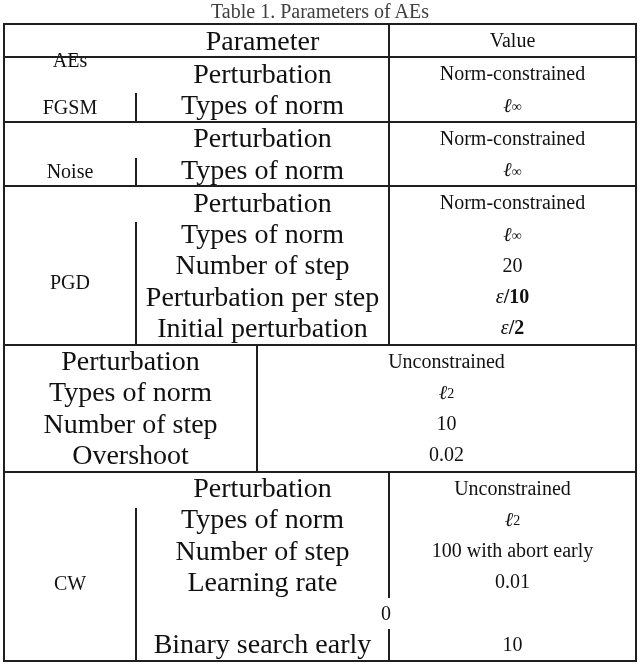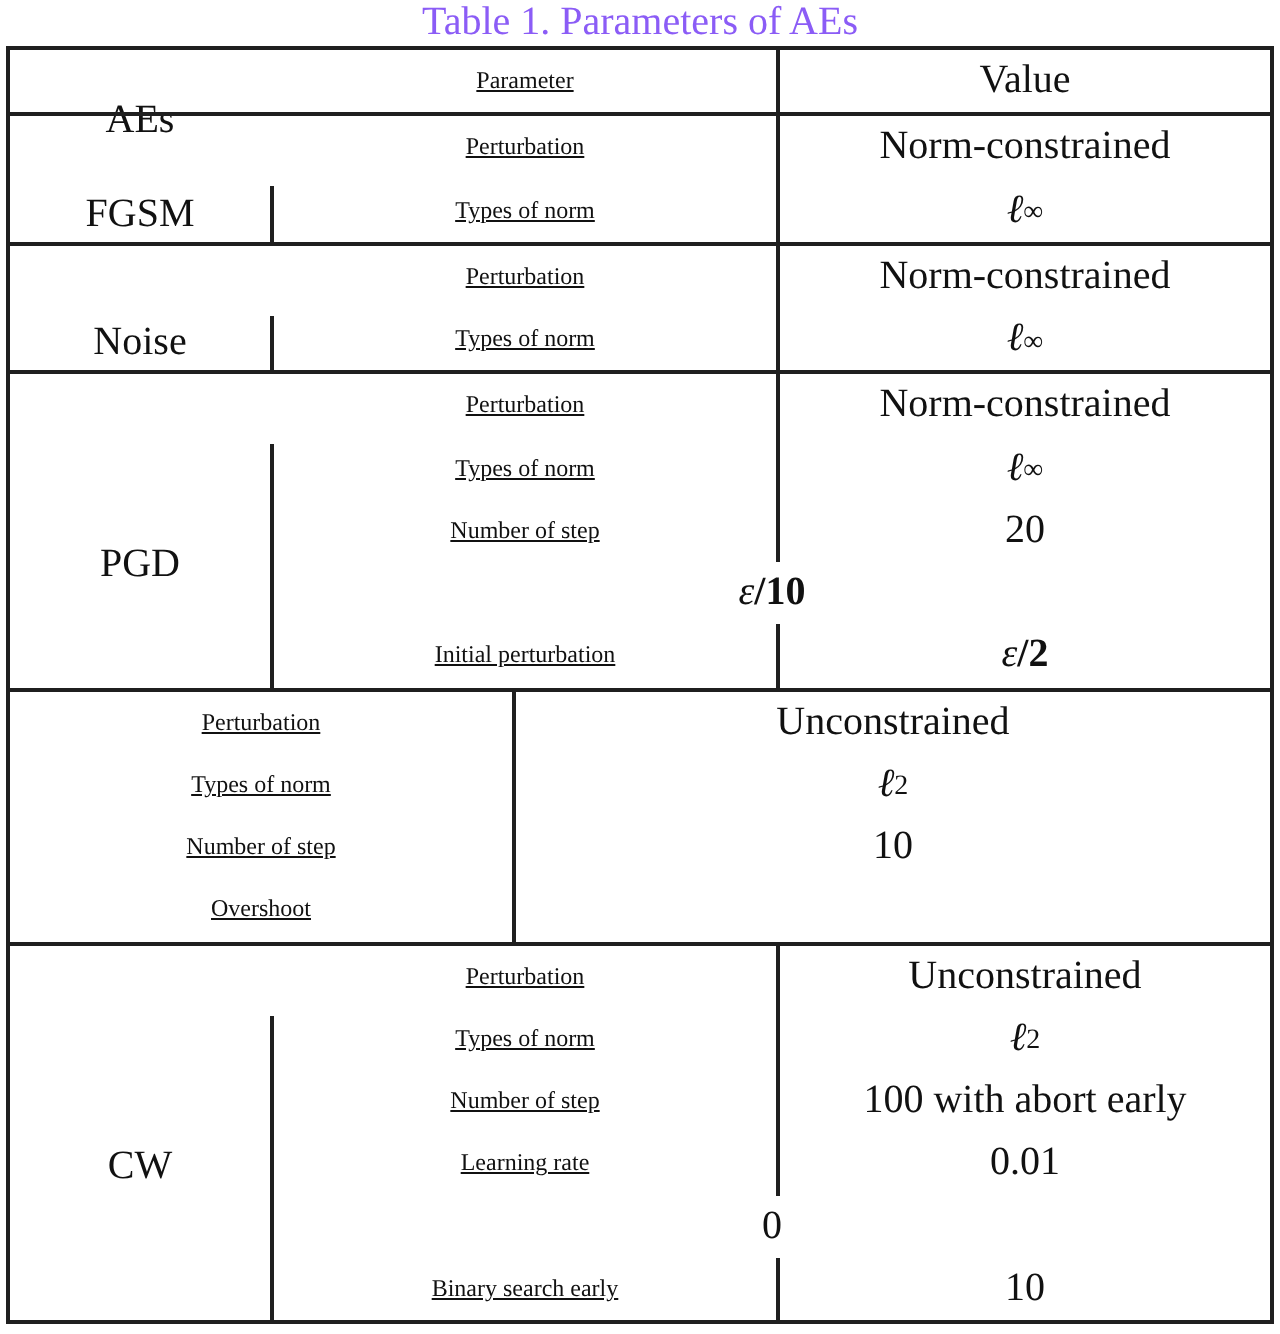--- a/index.html
+++ b/index.html
@@ -20,21 +20,21 @@
   }
   .caption {
     position: absolute;
     top: 0px;
     left: 0px;
     width: 640px;
     height: 22px;
     text-align: center;
     font-size: 20px;
     line-height: 22px;
-    color: #8b5cf6;
+    color: #404040;
   }
   .ae-table {
     position: absolute;
     left: 3px;
     top: 23px;
     width: 634px;
     height: 639px;
     border: 2px solid #1f1f1f;
     box-sizing: border-box;
     display: flex;
@@ -73,22 +73,21 @@
     flex: none;
   }
   .param-col {
     width: 253px;
     flex: none;
     border-right: 2px solid #1f1f1f;
     box-sizing: border-box;
     display: flex;
     align-items: center;
     justify-content: center;
-    font-size: 12px;
-    text-decoration: underline;
+    font-size: 28px;
   }
   .value-col {
     flex: 1;
     display: flex;
     align-items: center;
     justify-content: center;
     font-size: 20px;
   }
   .math {
     font-style: italic;
@@ -197,20 +196,21 @@
         <div class="row">
           <div class="param-col">Number of step</div>
           <div class="value-col">
               <span class="math"></span>
               <sub class="math msub"></sub>
               <span class="vrest"></span>
               <span>20</span>
             </div>
         </div>
         <div class="row">
+          <div class="param-col">Perturbation per step</div>
           <div class="value-col">
               <span class="math">ε</span>
               <sub class="math msub"></sub>
               <span class="vrest">/10</span>
               <span></span>
             </div>
         </div>
         <div class="row">
           <div class="param-col">Initial perturbation</div>
           <div class="value-col">
@@ -247,20 +247,26 @@
           <div class="param-col">Number of step</div>
           <div class="value-col">
               <span class="math"></span>
               <sub class="math msub"></sub>
               <span class="vrest"></span>
               <span>10</span>
             </div>
         </div>
         <div class="row">
           <div class="param-col">Overshoot</div>
+          <div class="value-col">
+              <span class="math"></span>
+              <sub class="math msub"></sub>
+              <span class="vrest"></span>
+              <span>0.02</span>
+            </div>
         </div>
       </div>
     </div>
 
     <div class="group">
       <div class="aes-col">CW</div>
       <div class="rows-col">
         <div class="row">
           <div class="param-col">Perturbation</div>
           <div class="value-col">

